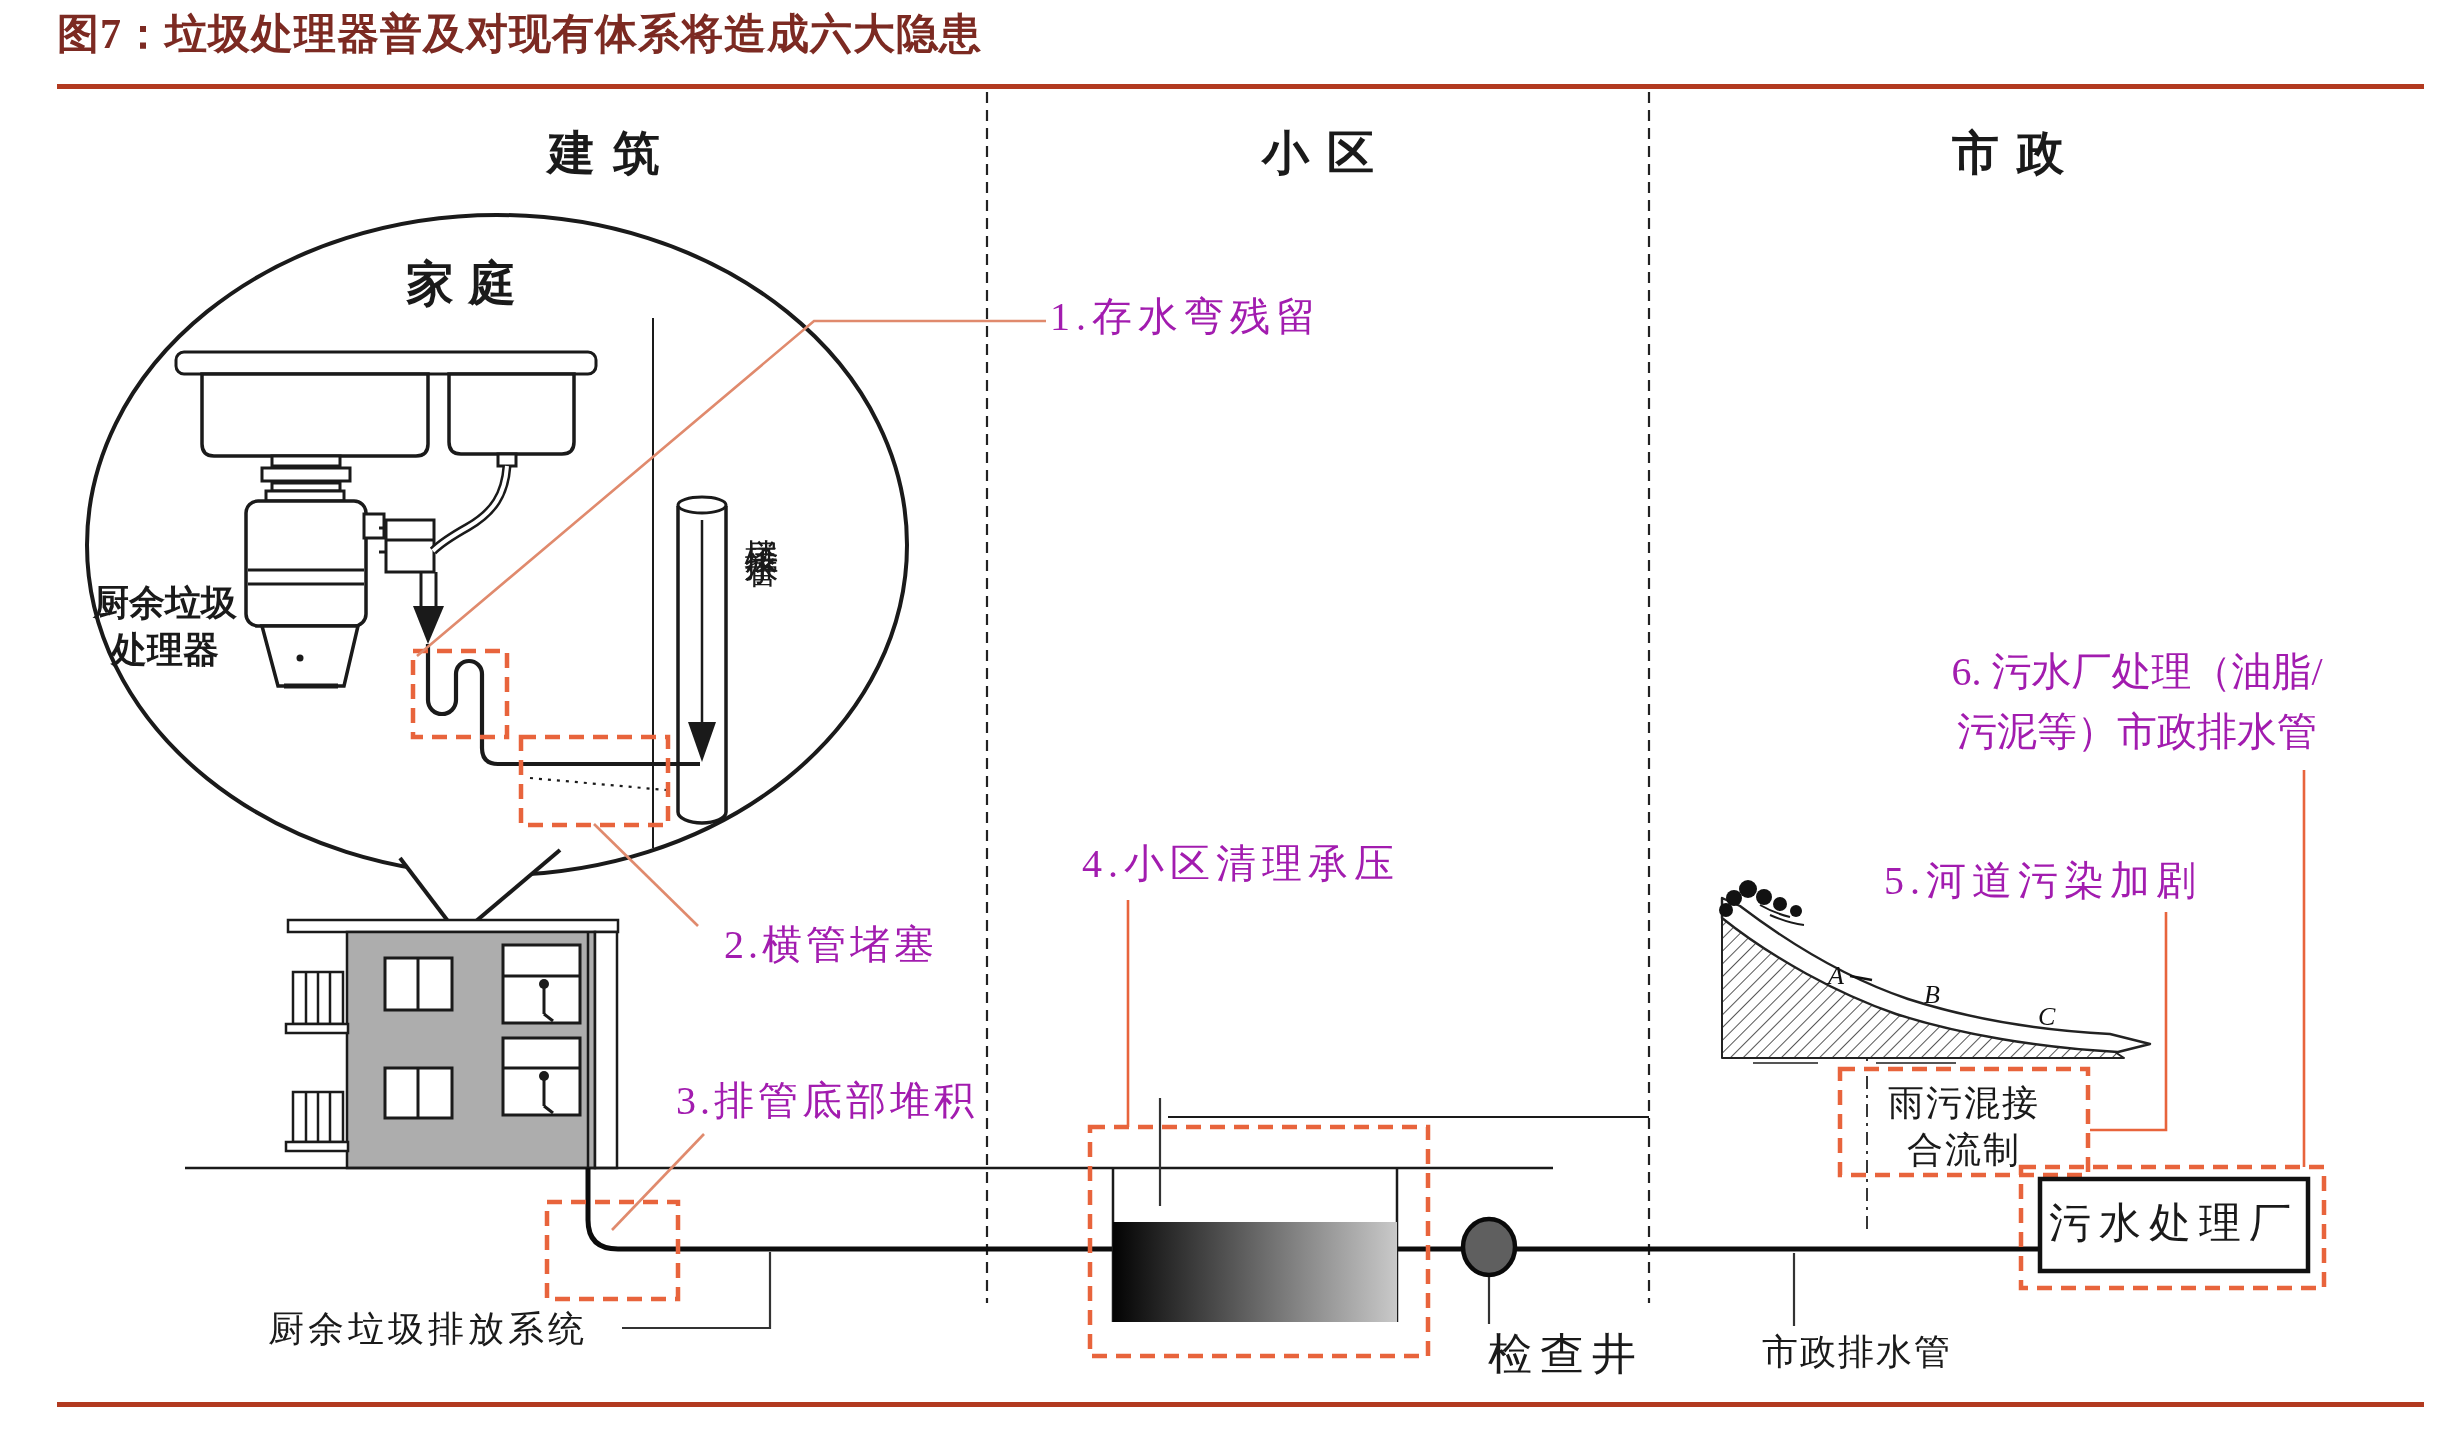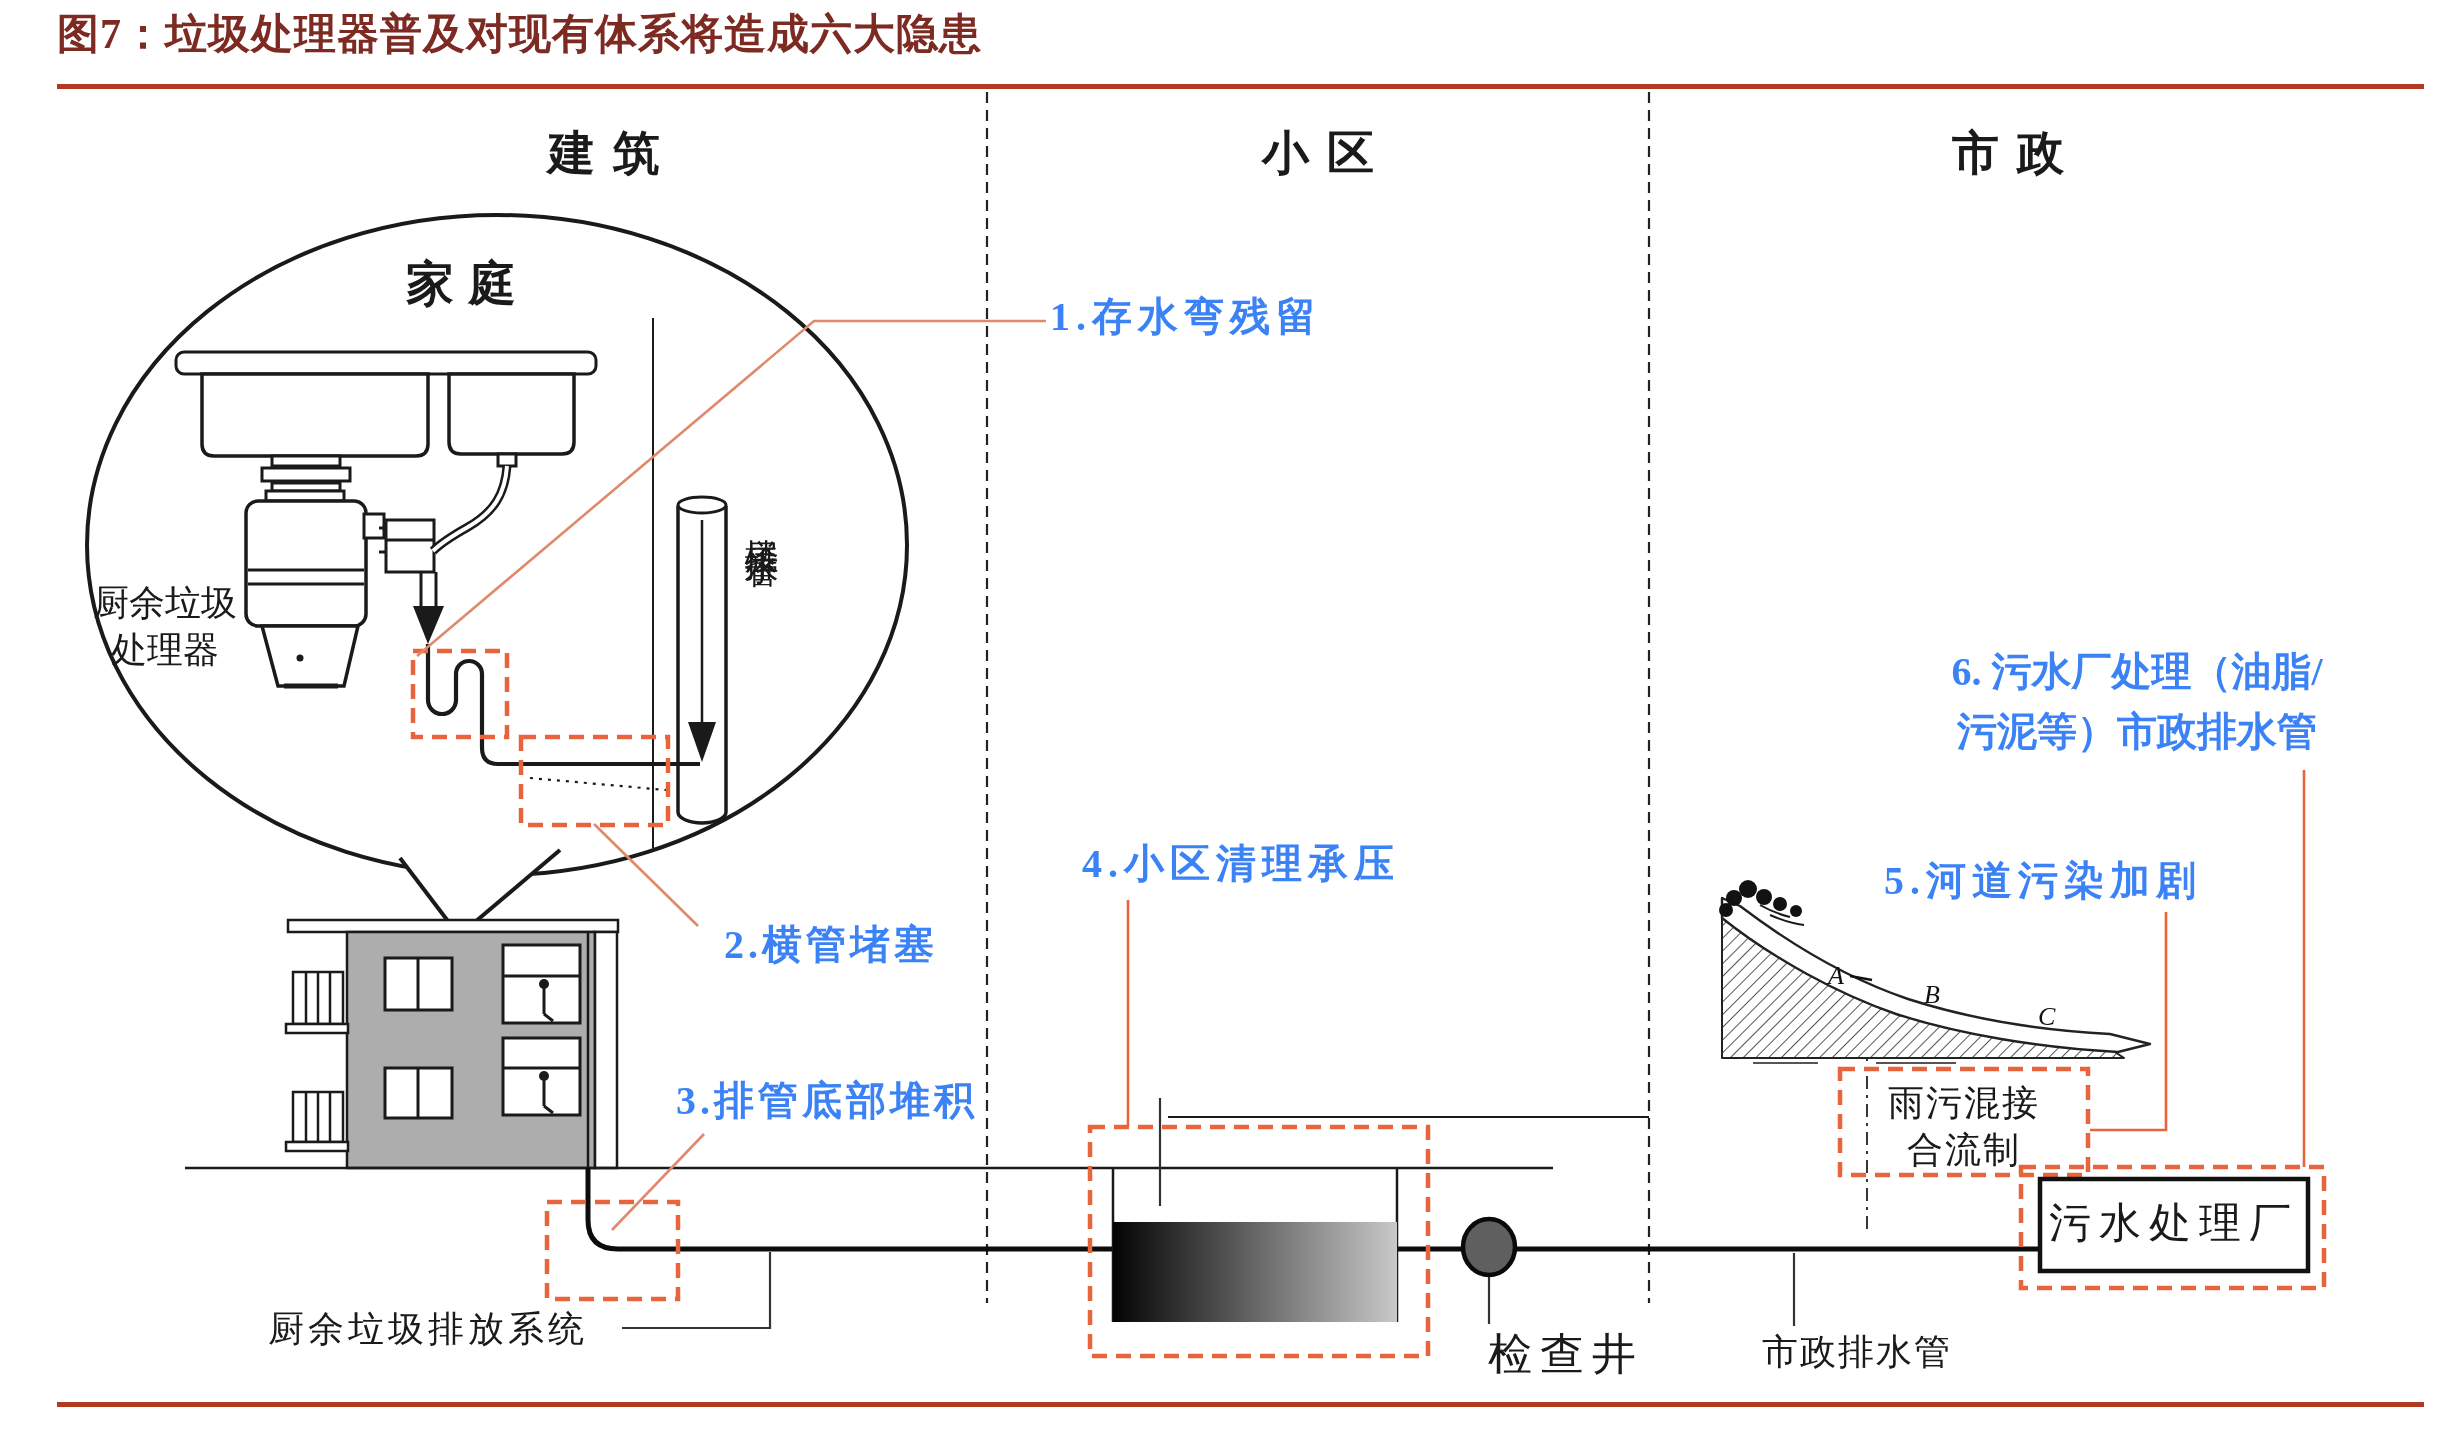--- a/index.html
+++ b/index.html
@@ -1,19 +1,19 @@
 <!DOCTYPE html>
 <html><head>
 <meta charset="utf-8">
 <style>
   html,body{margin:0;padding:0;background:#fff;}
   .canvas{position:relative;width:2438px;height:1430px;background:#fff;overflow:hidden;
           font-family:"Liberation Serif","DejaVu Serif",serif;}
   .lbl{position:absolute;color:#1a1a1a;white-space:nowrap;line-height:1.15;}
-  .orange{color:#3b82f6;font-weight:bold;}
+  .orange{color:#a21caf;}
   .bold{font-weight:bold;}
   .center{text-align:center;}
   .vert{writing-mode:vertical-rl;text-orientation:upright;}
   .rule{position:absolute;height:5px;}
   svg{position:absolute;left:0;top:0;}
 </style>
 </head>
 <body>
 
 <div class="canvas">
@@ -189,21 +189,21 @@
   <div class="rule" style="left:57px;top:84px;width:2367px;background:#b23a20;"></div>
   <div class="rule" style="left:57px;top:1402px;width:2367px;background:#b23a20;"></div>
 
   <div class="lbl bold" style="left:57px;top:10px;font-size:42px;color:#7c2a22;letter-spacing:1px;">图7：垃圾处理器普及对现有体系将造成六大隐患</div>
 
   <div class="lbl bold" style="left:548px;top:126px;font-size:47px;letter-spacing:18px;">建筑</div>
   <div class="lbl bold" style="left:1262px;top:126px;font-size:47px;letter-spacing:18px;">小区</div>
   <div class="lbl bold" style="left:1952px;top:126px;font-size:47px;letter-spacing:18px;">市政</div>
 
   <div class="lbl bold" style="left:406px;top:256px;font-size:48px;letter-spacing:14px;">家庭</div>
-  <div class="lbl center" style="left:70px;top:580px;width:190px;font-size:36px;line-height:1.3;">
+  <div class="lbl center" style="left:70px;top:580px;width:190px;font-size:36px;line-height:1.3;font-weight:bold;">
     <span>厨余垃圾</span><br>
     <span>处理器</span>
   </div>
   <div class="lbl vert" style="left:742px;top:512px;font-size:34px;letter-spacing:4px;">楼层排水管</div>
 
   <div class="lbl orange" style="left:1050px;top:294px;font-size:40px;letter-spacing:6px;">1.存水弯残留</div>
   <div class="lbl orange" style="left:724px;top:922px;font-size:40px;letter-spacing:4px;">2.横管堵塞</div>
   <div class="lbl orange" style="left:676px;top:1078px;font-size:40px;letter-spacing:4px;">3.排管底部堆积</div>
   <div class="lbl orange" style="left:1082px;top:841px;font-size:40px;letter-spacing:6px;">4.小区清理承压</div>
   <div class="lbl orange" style="left:1884px;top:858px;font-size:40px;letter-spacing:6px;">5.河道污染加剧</div>

